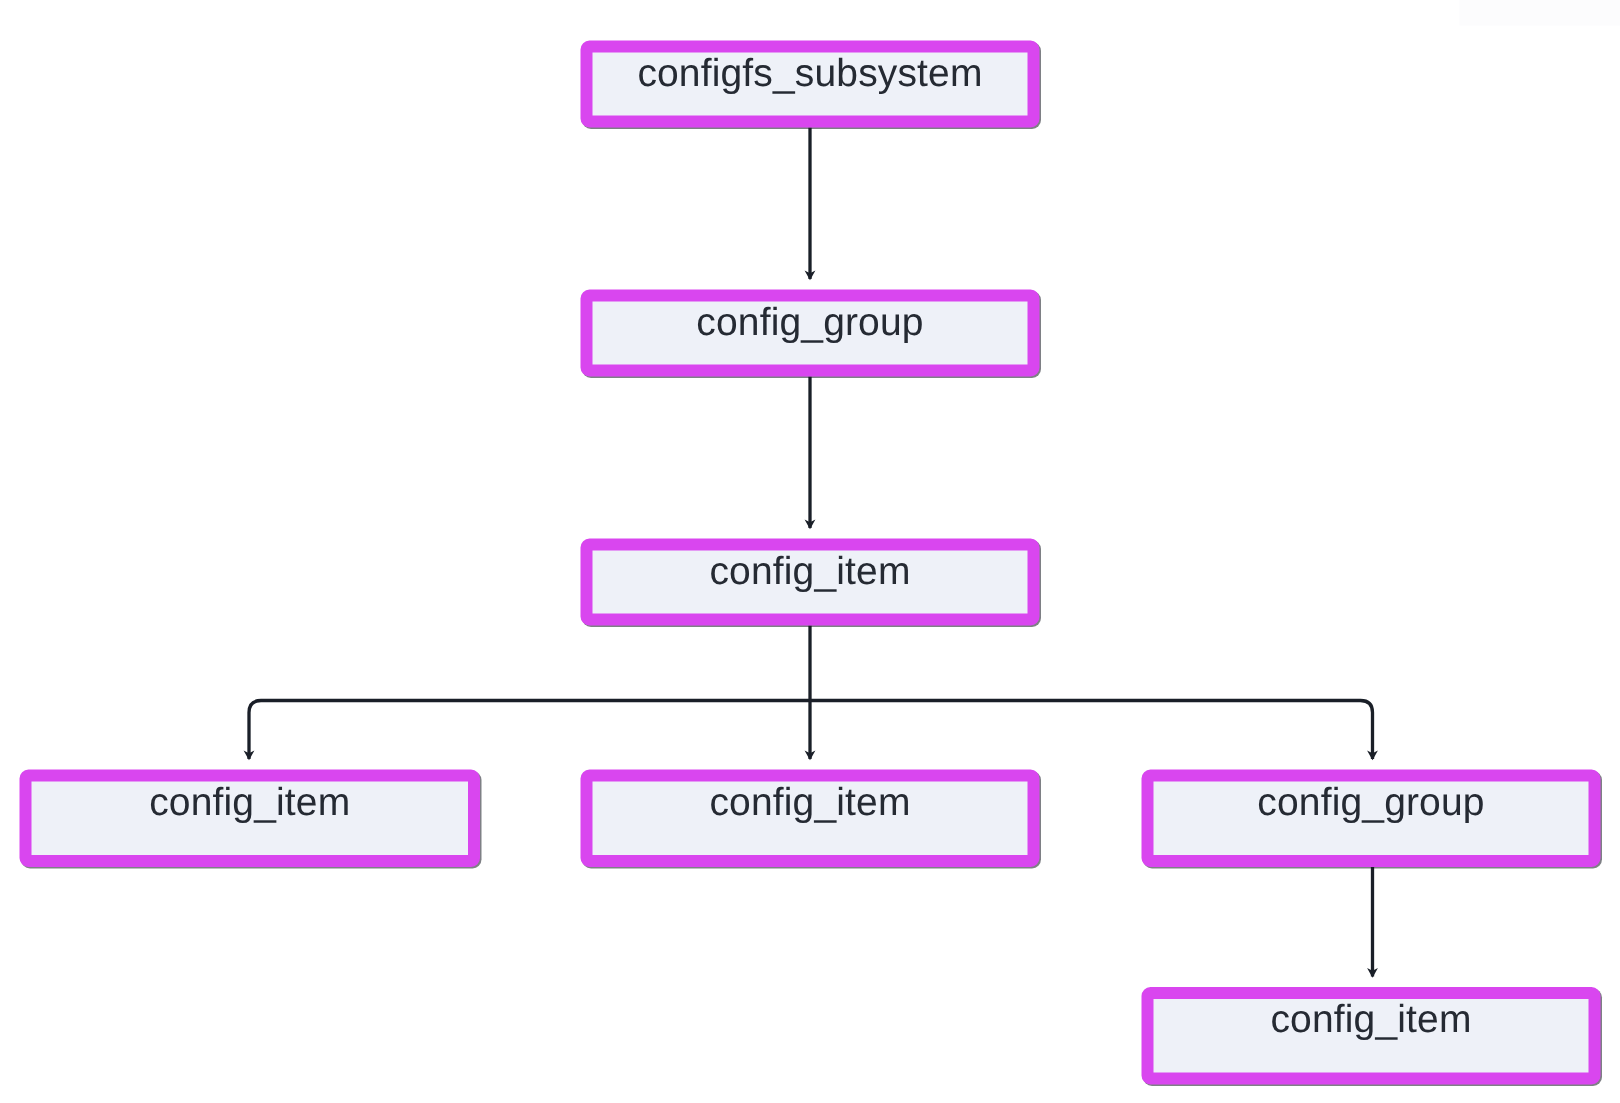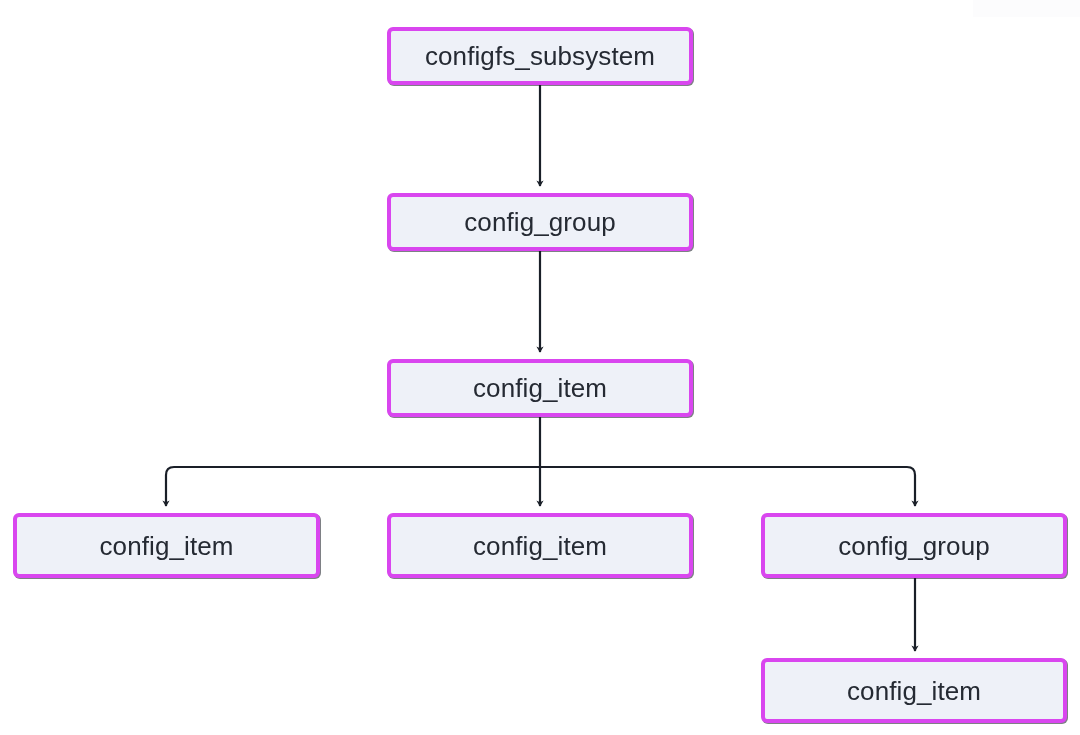--- a/index.html
+++ b/index.html
@@ -31,24 +31,24 @@
     left: 0;
     top: 0;
     width: 1080px;
     height: 735px;
     pointer-events: none;
   }
   .node {
     position: absolute;
     box-sizing: border-box;
     background: #eef1f8;
-    border: 4px solid #d946ef;
+    border: 8px solid #d946ef;
     border-radius: 6px;
     display: flex;
-    align-items: center;
+    align-items: flex-start;
     justify-content: center;
     box-shadow: 1px 1px 0 rgba(20,24,32,0.55);
   }
   .node-label {
     color: #252a33;
     font-size: 26px;
     font-weight: 400;
     letter-spacing: 0.1px;
     line-height: 1;
     white-space: nowrap;

